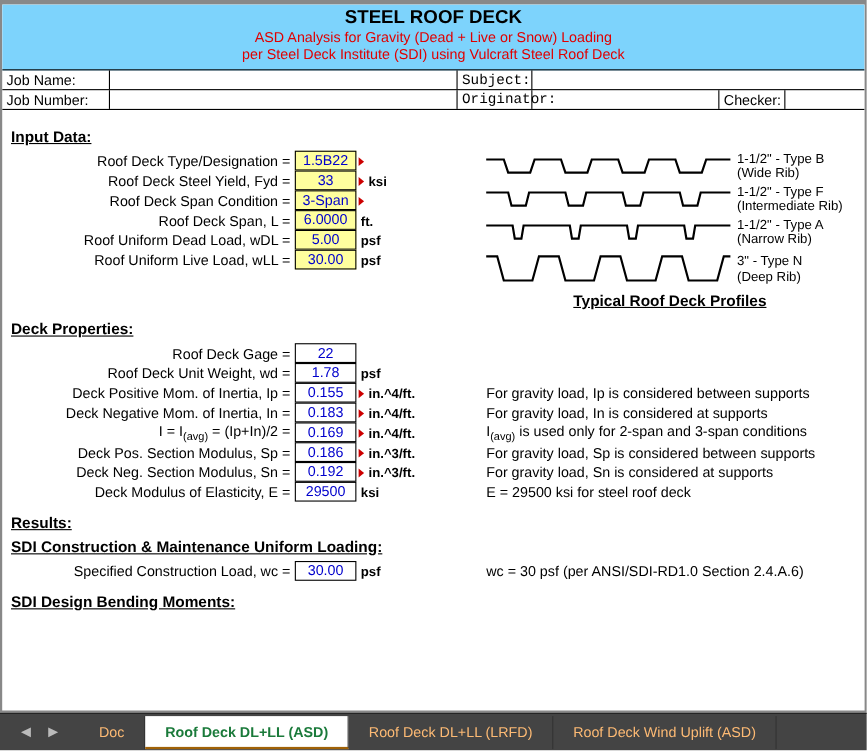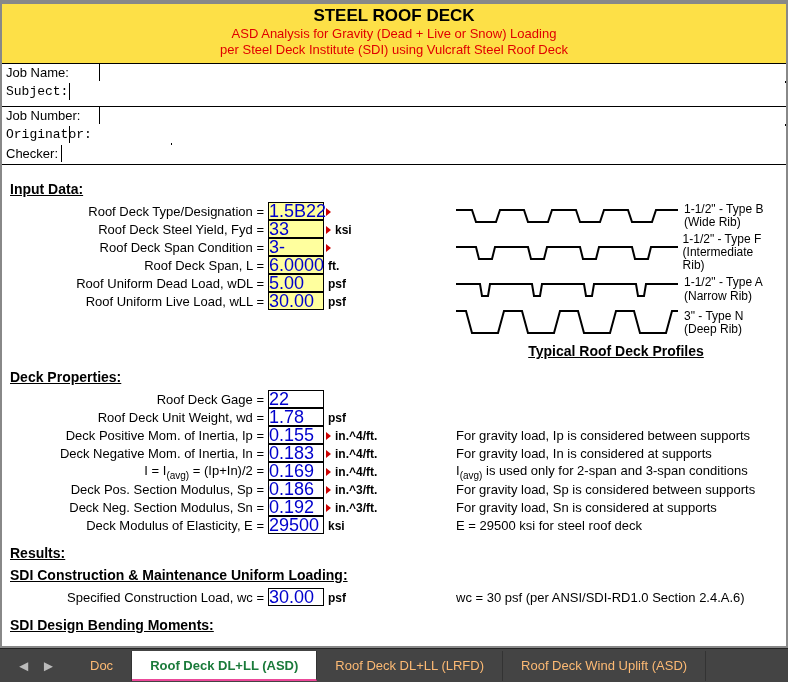--- a/index.html
+++ b/index.html
@@ -15,61 +15,61 @@
     position: relative;
   }
   .page {
     border: 2px solid #888;
     border-top: 4px solid #888;
     height: 648px;
     overflow: hidden;
     background: #fff;
   }
   .header {
-    background: #fde047;
+    background: #7dd3fc;
     text-align: center;
     padding: 2px 0 4px;
     border-bottom: 1px solid #000;
   }
   .title { font-size: 17px; font-weight: bold; }
   .subtitle { color: #e00000; font-weight: normal; font-size: 13px; line-height: 1.25; }
   .jobrow {
     display: flex;
     border-bottom: 1px solid #000;
     font-size: 13px;
-    flex-direction: column;
   }
   .jobcell {
     border-right: 1px solid #000;
     padding: 1px 4px;
     white-space: nowrap;
   }
   .jc1 { width: 98px; }
   .jc2 { flex: 1; }
   .jc3 { width: 68px; font-family: Liberation Mono, monospace; }
   .jc4 { width: 170px; }
   .jc5 { width: 60px; }
   .jc6 { width: 72px; border-right: none;}
   .content { padding: 6px 8px 0 8px; }
   .sect {
     font-weight: bold;
     text-decoration: underline;
     margin: 10px 0 6px 0;
     font-size: 14px;
   }
-  .twocol { display: flex; gap: 24px; }
+  .twocol { display: flex; gap: 10px; }
   .leftcol { width: 420px; }
   .rightcol { flex: 1; position: relative; }
   .row { display: flex; align-items: center; height: 18px; }
   .lbl { width: 258px; text-align: right; padding-right: 4px; font-size: 13px; }
   .val {
     width: 56px;
+    text-align: center;
     border: 1px solid #000;
     color: #0000cc;
-    font-size: 18px;
+    font-size: 13px;
     height: 18px;
     line-height: 16px;
     margin-top: -1px;
   }
   .val.inp { background: #ffff9e; }
   .unit { padding-left: 4px; font-size: 12px; font-weight: bold; }
   .tri {
     display: inline-block;
     width: 0; height: 0;
     border-top: 4px solid transparent;
@@ -113,21 +113,21 @@
     height: 30px;
     line-height: 30px;
     color: #fdba74;
     font-size: 13px;
     border-right: 1px solid #333;
   }
   .tab.active {
     background: #fff;
     color: #1a7a3a;
     font-weight: bold;
-    border-bottom: 2px solid #ec4899;
+    border-bottom: 2px solid #a16207;
   }
   .avg { font-size: 10px; vertical-align: sub; }
 </style>
 </head>
 <body>
 
 <div class="page">
   <div class="header">
     <div class="title">STEEL ROOF DECK</div>
     <div class="subtitle">ASD Analysis for Gravity (Dead + Live or Snow) Loading</div>

